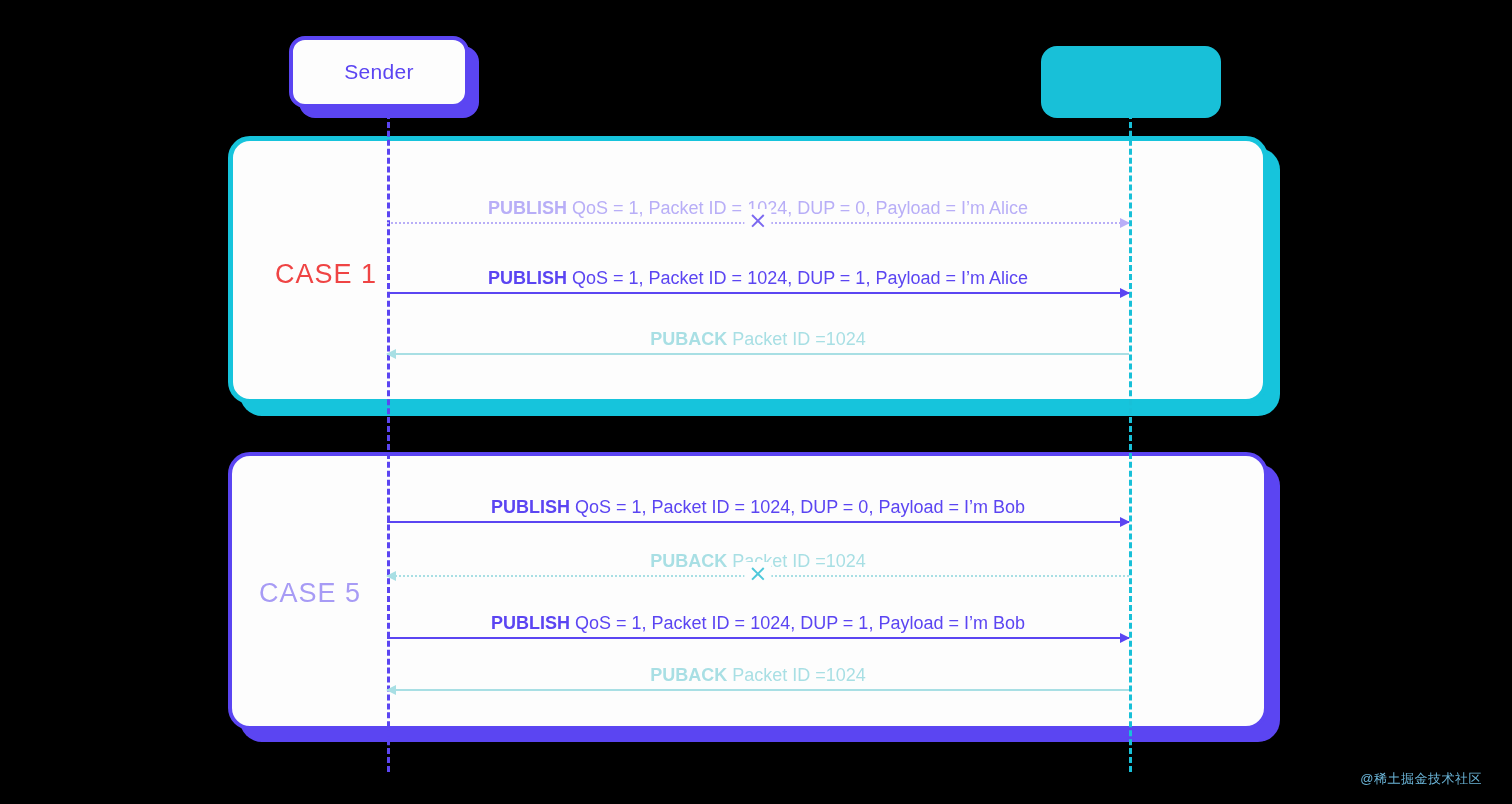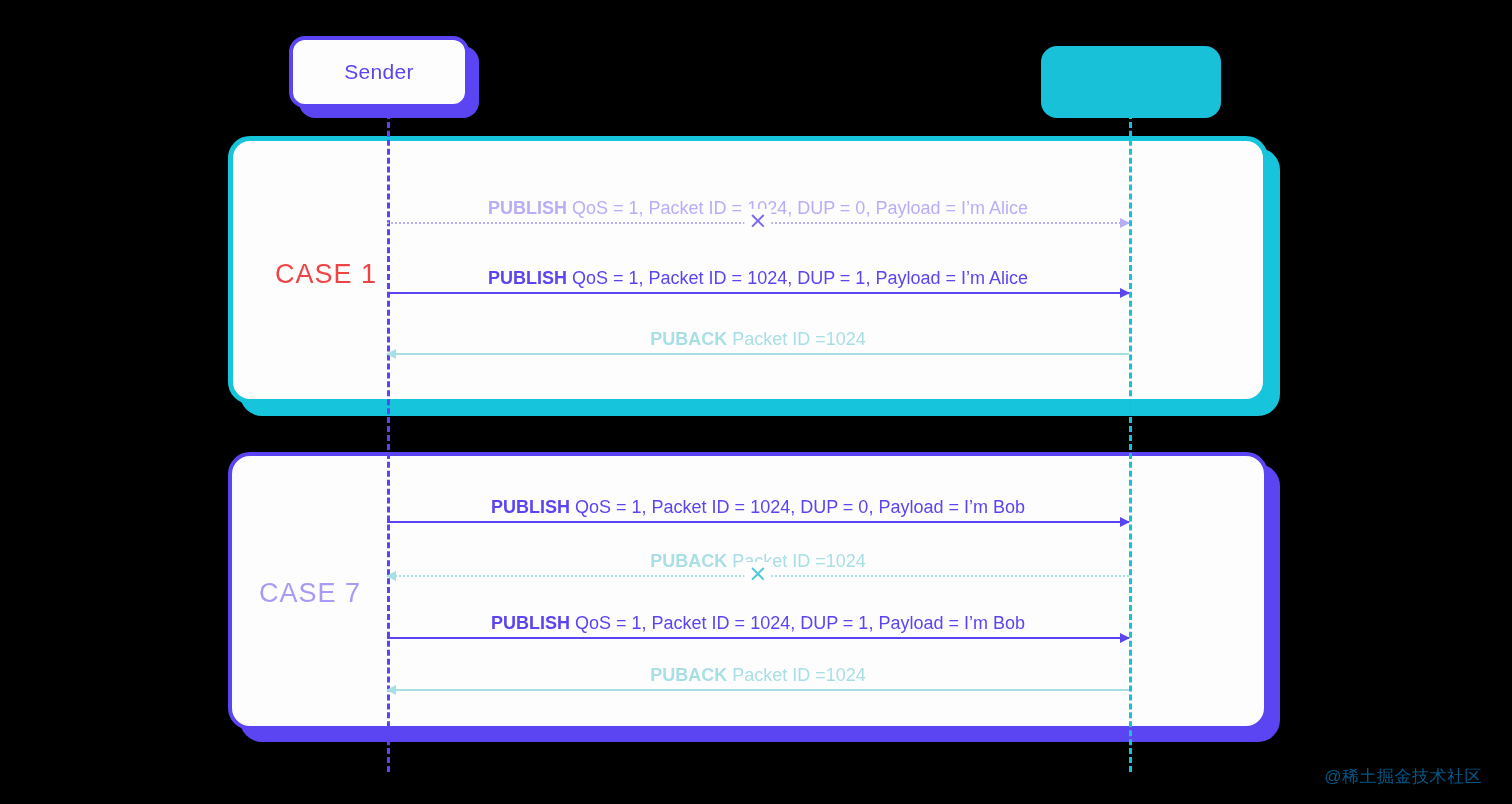--- a/index.html
+++ b/index.html
@@ -196,22 +196,22 @@
     padding: 0 4px;
   }
   .cut-purple { color: #7b68f0; }
   .cut-cyan   { color: #4ec8da; }
 
   
   #watermark {
     position: absolute;
     right: 18px;
     bottom: 16px;
-    font-size: 17px;
-    color: #0369a1;
+    font-size: 13px;
+    color: #7dd3fc;
     opacity: .85;
     z-index: 20;
     white-space: nowrap;
     letter-spacing: .5px;
   }
 </style>
 </head>
 <body>
 
 <div id="stage">
@@ -226,21 +226,21 @@
   <div class="case-shadow" id="case1-shadow"></div>
   <div class="case-shadow" id="case2-shadow"></div>
 
   <div class="case-box" id="case1-box"></div>
   <div class="case-box" id="case2-box"></div>
 
   <div class="lifeline" id="lifeline-sender"></div>
   <div class="lifeline" id="lifeline-receiver"></div>
 
   <div class="case-label" id="case1-label">CASE 1</div>
-  <div class="case-label" id="case2-label">CASE 7</div>
+  <div class="case-label" id="case2-label">CASE 5</div>
 
   <div id="messages-layer">
       <div class="msg c-pub-faded dotted" style="left: 387px; width: 742px; top: 196px; height: 28px;">
         <div class="msg-text"><span class="kw">PUBLISH</span><span> QoS = 1, Packet ID = 1024, DUP = 0, Payload = I’m Alice</span></div>
         <div class="msg-line arrow-right">
           <div class="bar"></div>
           <div class="arrowhead"></div>
           <div class="cut-mark cut-purple">⨯</div>
         </div>
       </div>

